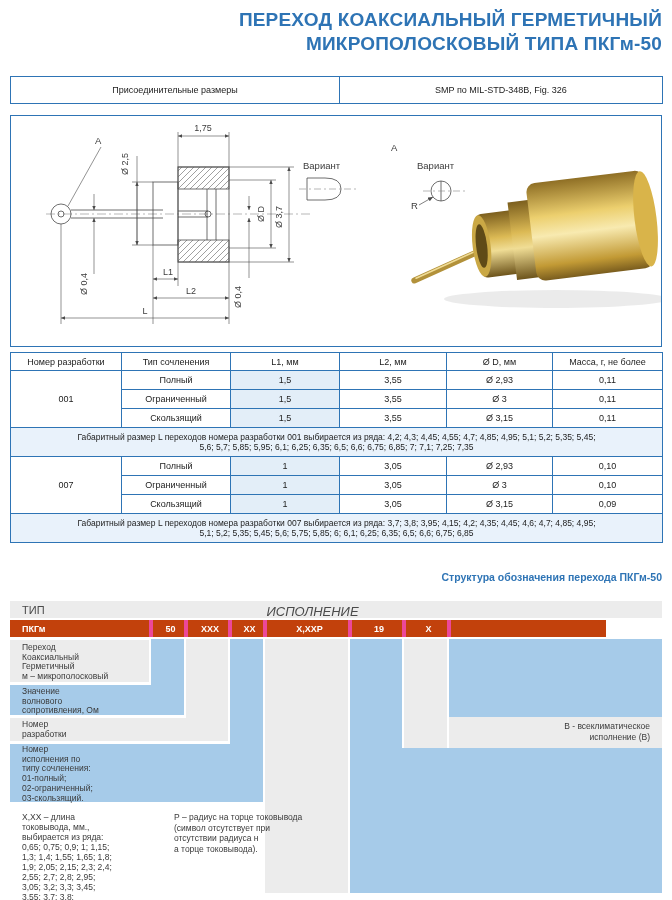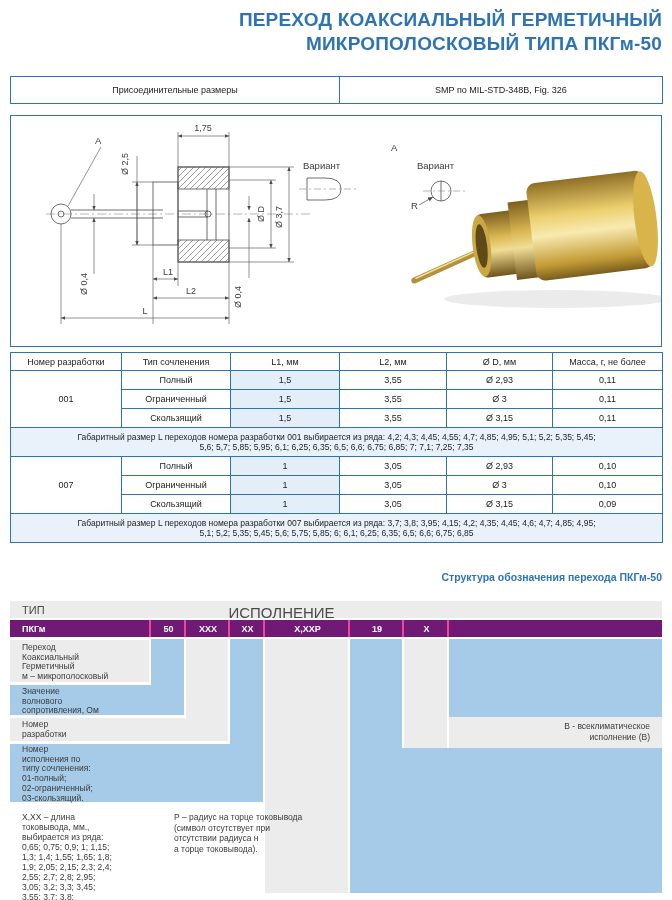--- a/index.html
+++ b/index.html
@@ -25,23 +25,23 @@
   #spec tr.note td{background:#e9f2fb;font-size:8.5px;line-height:10.5px;white-space:pre-line;height:24px;padding:2px 10px;}
   
   #structheading{position:absolute;top:571px;right:10px;font-size:10.5px;font-weight:bold;color:#2e74b5;}
   
   #struct{position:absolute;top:601px;left:10px;width:652px;height:296px;font-size:8.5px;color:#3a3a3a;}
   #struct .abs{position:absolute;}
   .gray{background:#ececec;}
   .blue{background:#a6cbe9;}
   #hdr-row{left:0;top:0;width:652px;height:17px;}
   #hdr-tip{left:12px;top:3px;font-size:11px;color:#4a4a4a;}
-  #hdr-isp{left:122px;top:3px;width:299px;text-align:center;font-size:15px;color:#4a4a4a;}
-  #bar{left:0;top:19px;width:652px;height:17px;background:#701a75;color:#fff;}
-  #bar .seg{position:absolute;top:0;height:17px;border-left:2px solid #ec4899;
+  #hdr-isp{left:153px;top:3px;width:299px;text-align:center;font-size:13px;color:#4a4a4a;font-style:italic;}
+  #bar{left:0;top:19px;width:596px;height:17px;background:#c2410c;color:#fff;}
+  #bar .seg{position:absolute;top:0;height:17px;border-left:4px solid #ec4899;
             display:flex;align-items:center;justify-content:center;font-size:9px;font-weight:600;}
   #bar .type{position:absolute;left:12px;top:0;height:17px;display:flex;align-items:center;font-size:9px;font-weight:600;}
   .bandtext{line-height:9.7px;white-space:pre-line;}
   .annot{text-align:right;line-height:10.5px;white-space:pre-line;}
 </style>
 </head>
 <body>
 
 <div id="page">
 

